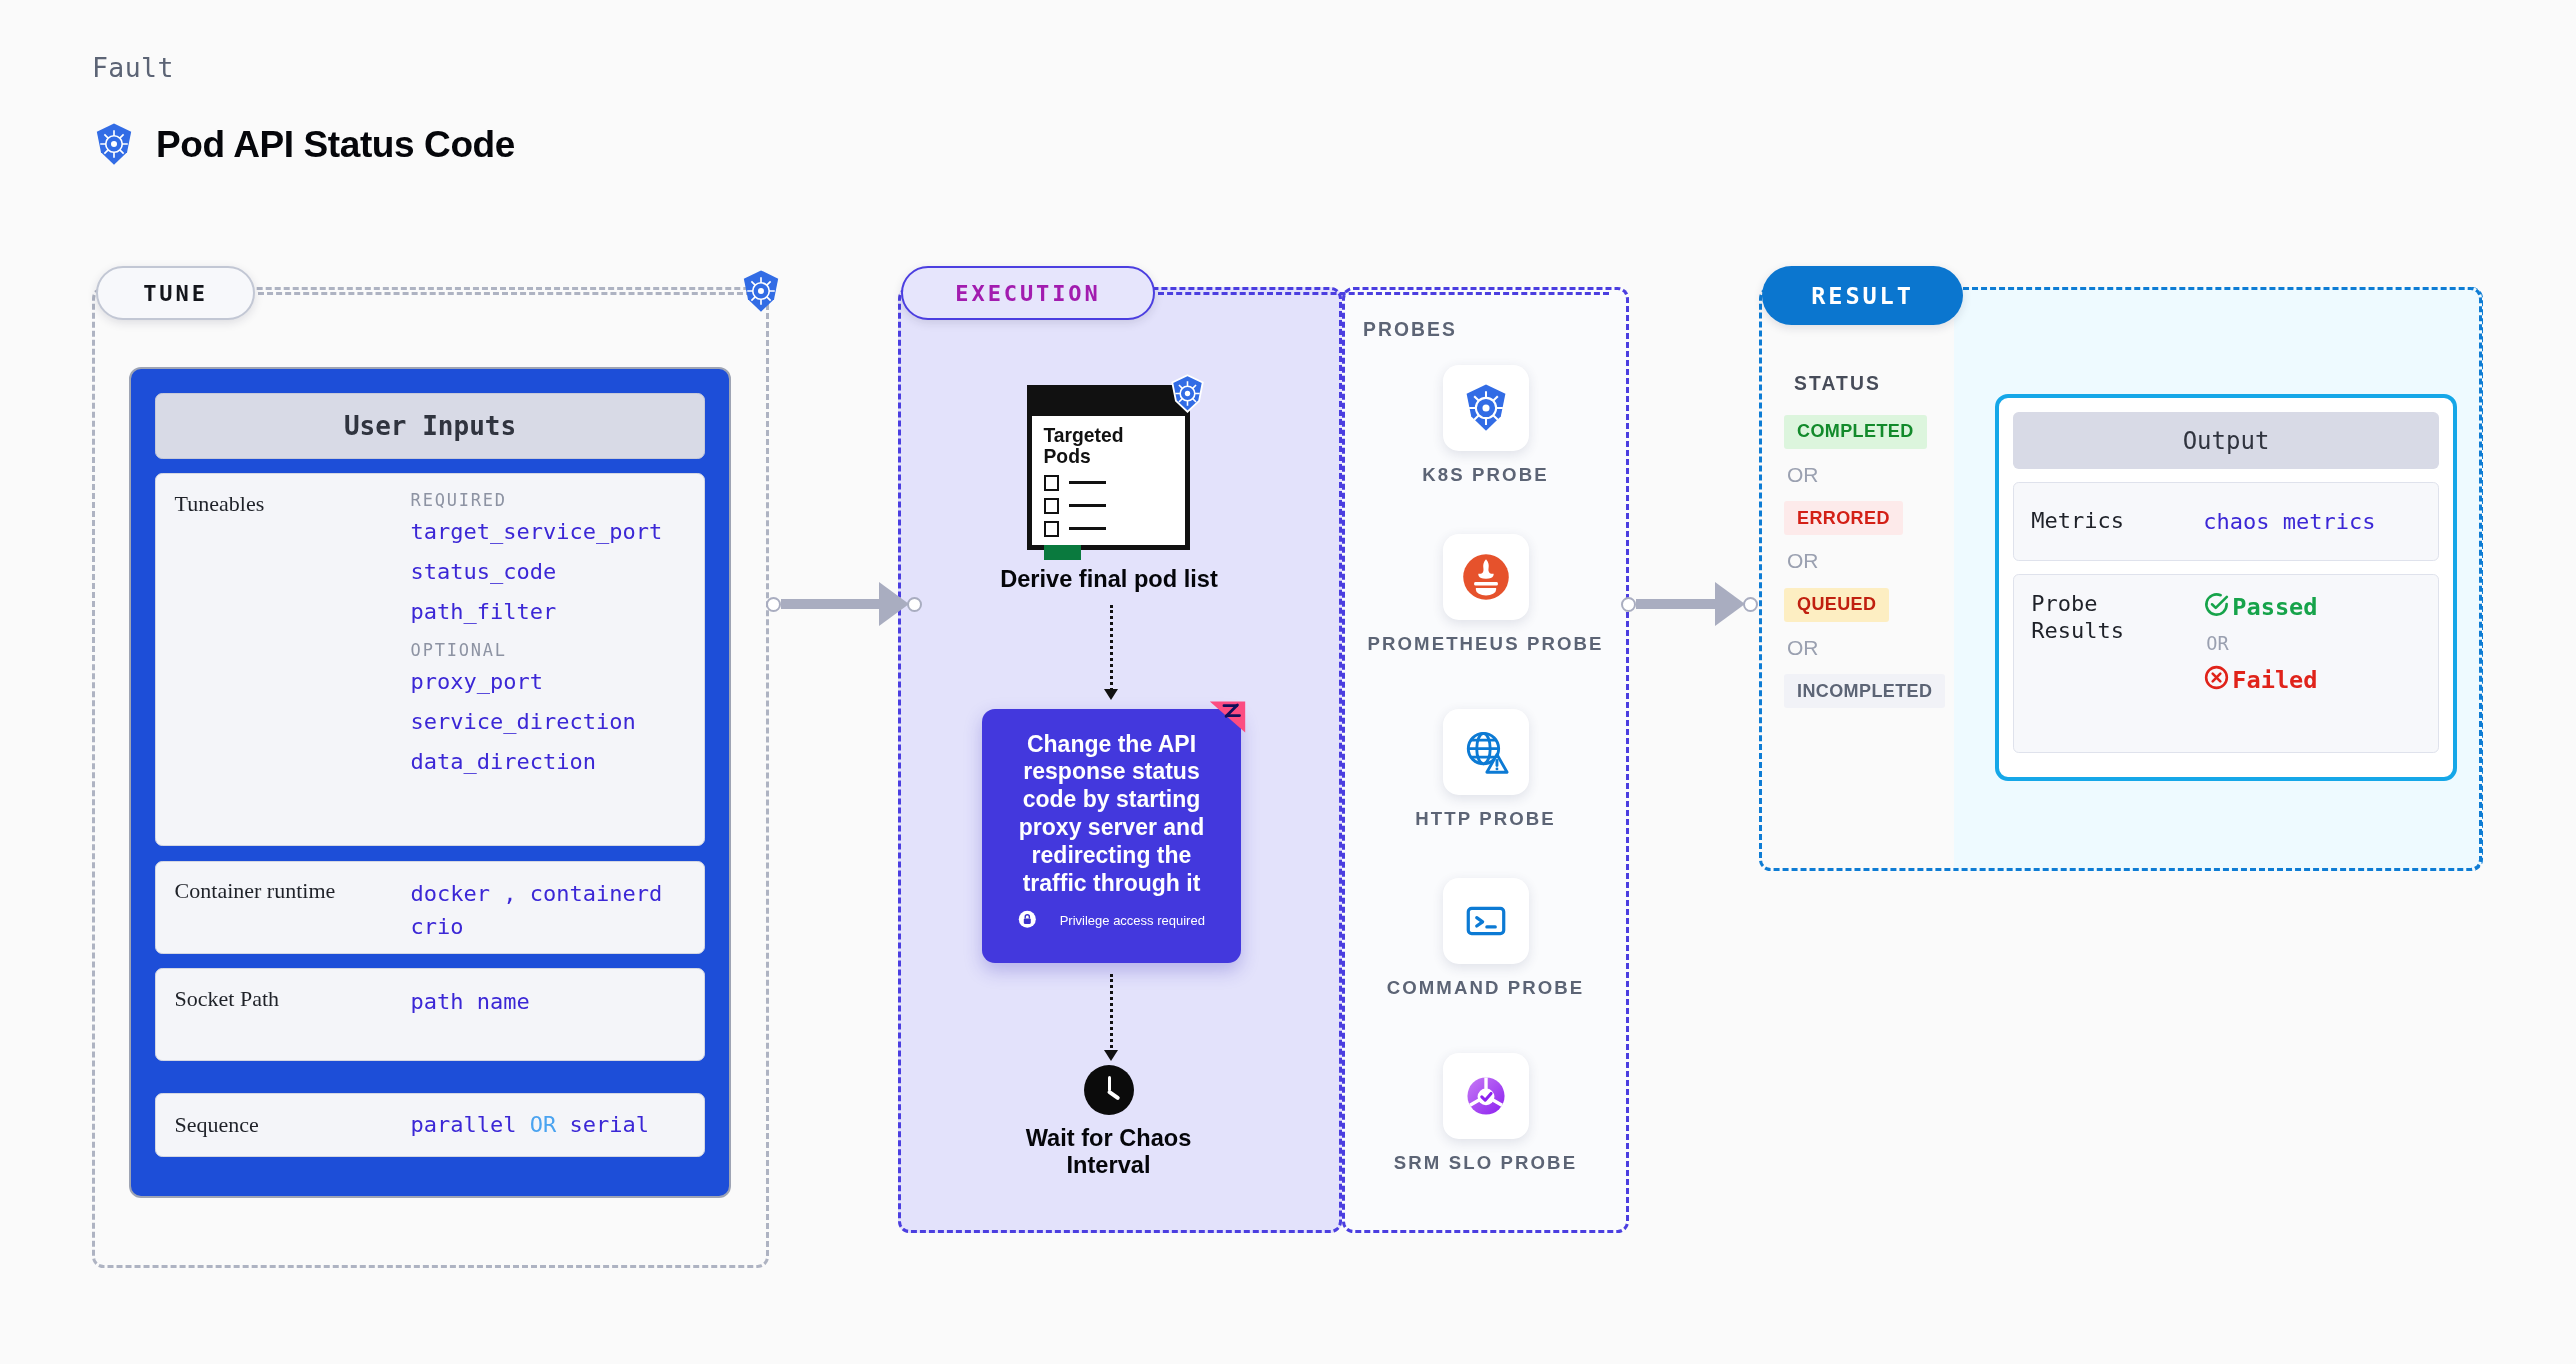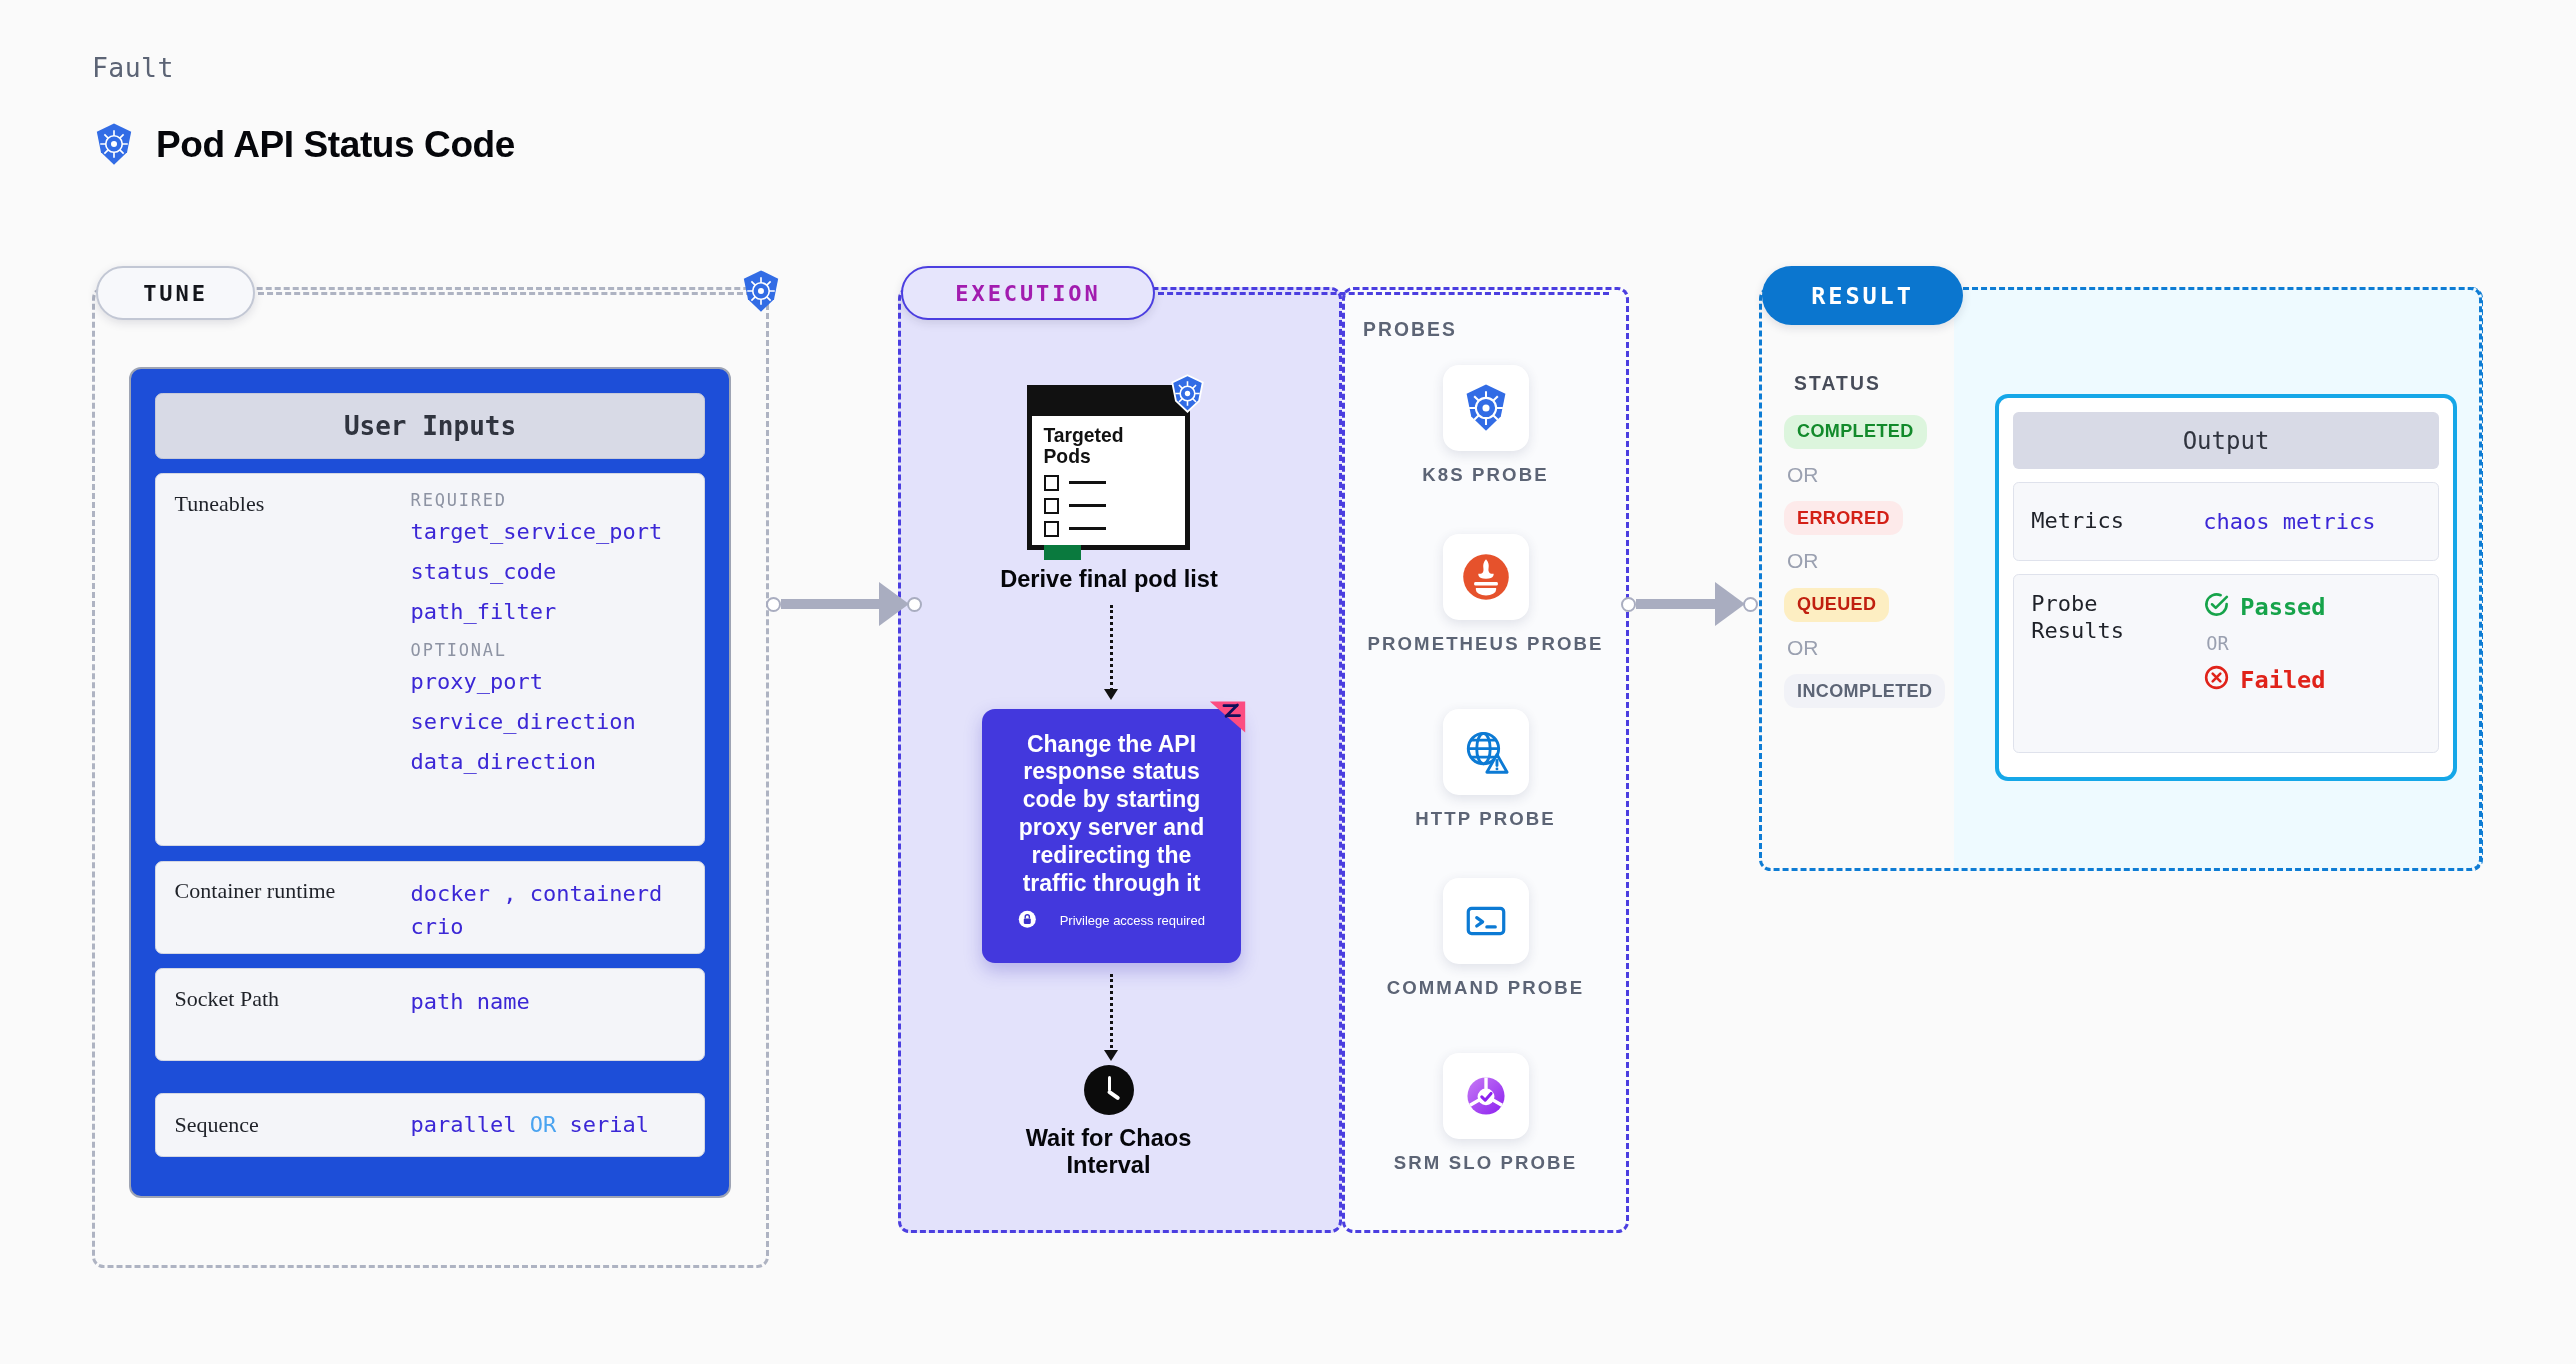--- a/index.html
+++ b/index.html
@@ -148,42 +148,42 @@
     border: 3.6px dashed #0e7cd4; background: transparent; }
   #result-inner { position: absolute; left: 1954px; top: 287px; width: 528px; height: 584px;
     background: #eefaff; border-top: 3.6px dashed #0e7cd4; border-right: 3.6px dashed #0e7cd4;
     border-bottom: 3.6px dashed #0e7cd4; border-radius: 0 11.5px 11.5px 0; }
   #result-pill { left: 1762px; top: 266px; width: 201px; height: 59px;
     background: #0b76cf; border: none; color: #fff; font-size: 23.6px; }
   #status-label { position: absolute; left: 1794px; top: 373px;
     font-size: 19.3px; font-weight: 700; color: #474c59; letter-spacing: 2.1px; }
   .st-col { position: absolute; left: 1784px; top: 415px; width: 172px; }
   .st-badge {
-    display: inline-block; padding: 6.4px 13px; border-radius: 13px;
+    display: inline-block; padding: 6.4px 13px; border-radius: 3px;
     font-size: 18px; font-weight: 700; letter-spacing: 0.4px;
   }
   .st-or { font-size: 21px; color: #9aa0b0; margin: 14.3px 0 14.3px 2.9px; }
 
   .out-card {
     position: absolute; left: 1995px; top: 394px; width: 462px; height: 387px;
     background: #fff; border: 4.3px solid #15a7e8; border-radius: 13px; padding: 14.3px;
   }
   .out-head {
     height: 57px; background: #d8dae6; border-radius: 5.7px;
     display: flex; align-items: center; justify-content: center;
     font-family: "DejaVu Sans Mono", monospace; font-size: 24px; color: #30343f;
   }
   .out-row {
     margin-top: 13px; background: #f7f8fb; border: 1.4px solid #dfe2ec; border-radius: 5.7px;
     padding: 15.8px 17px; display: flex; align-items: flex-start;
   }
   .out-lbl { font-family: "DejaVu Sans Mono", monospace; font-size: 22px; color: #1f2229;
     width: 172px; flex: 0 0 172px; line-height: 1.22; }
   .out-val { font-family: "DejaVu Sans Mono", monospace; font-size: 22px; color: #3b27d6; }
-  .pr-line { display: flex; align-items: center; gap: 10px; }
+  .pr-line { display: flex; align-items: center; gap: 2px; }
   .pr-pass { font-size: 23.6px; font-weight: 700; color: #16a34a; }
   .pr-fail { font-size: 23.6px; font-weight: 700; color: #e0231a; }
   .pr-or { font-family: "DejaVu Sans Mono", monospace; font-size: 18.6px; color: #9aa0b0; margin: 10px 0 10px 2.9px; }
 </style>
 </head>
 <body>
 
 <div class="page">
 
   <div class="hdr-fault">Fault</div>

